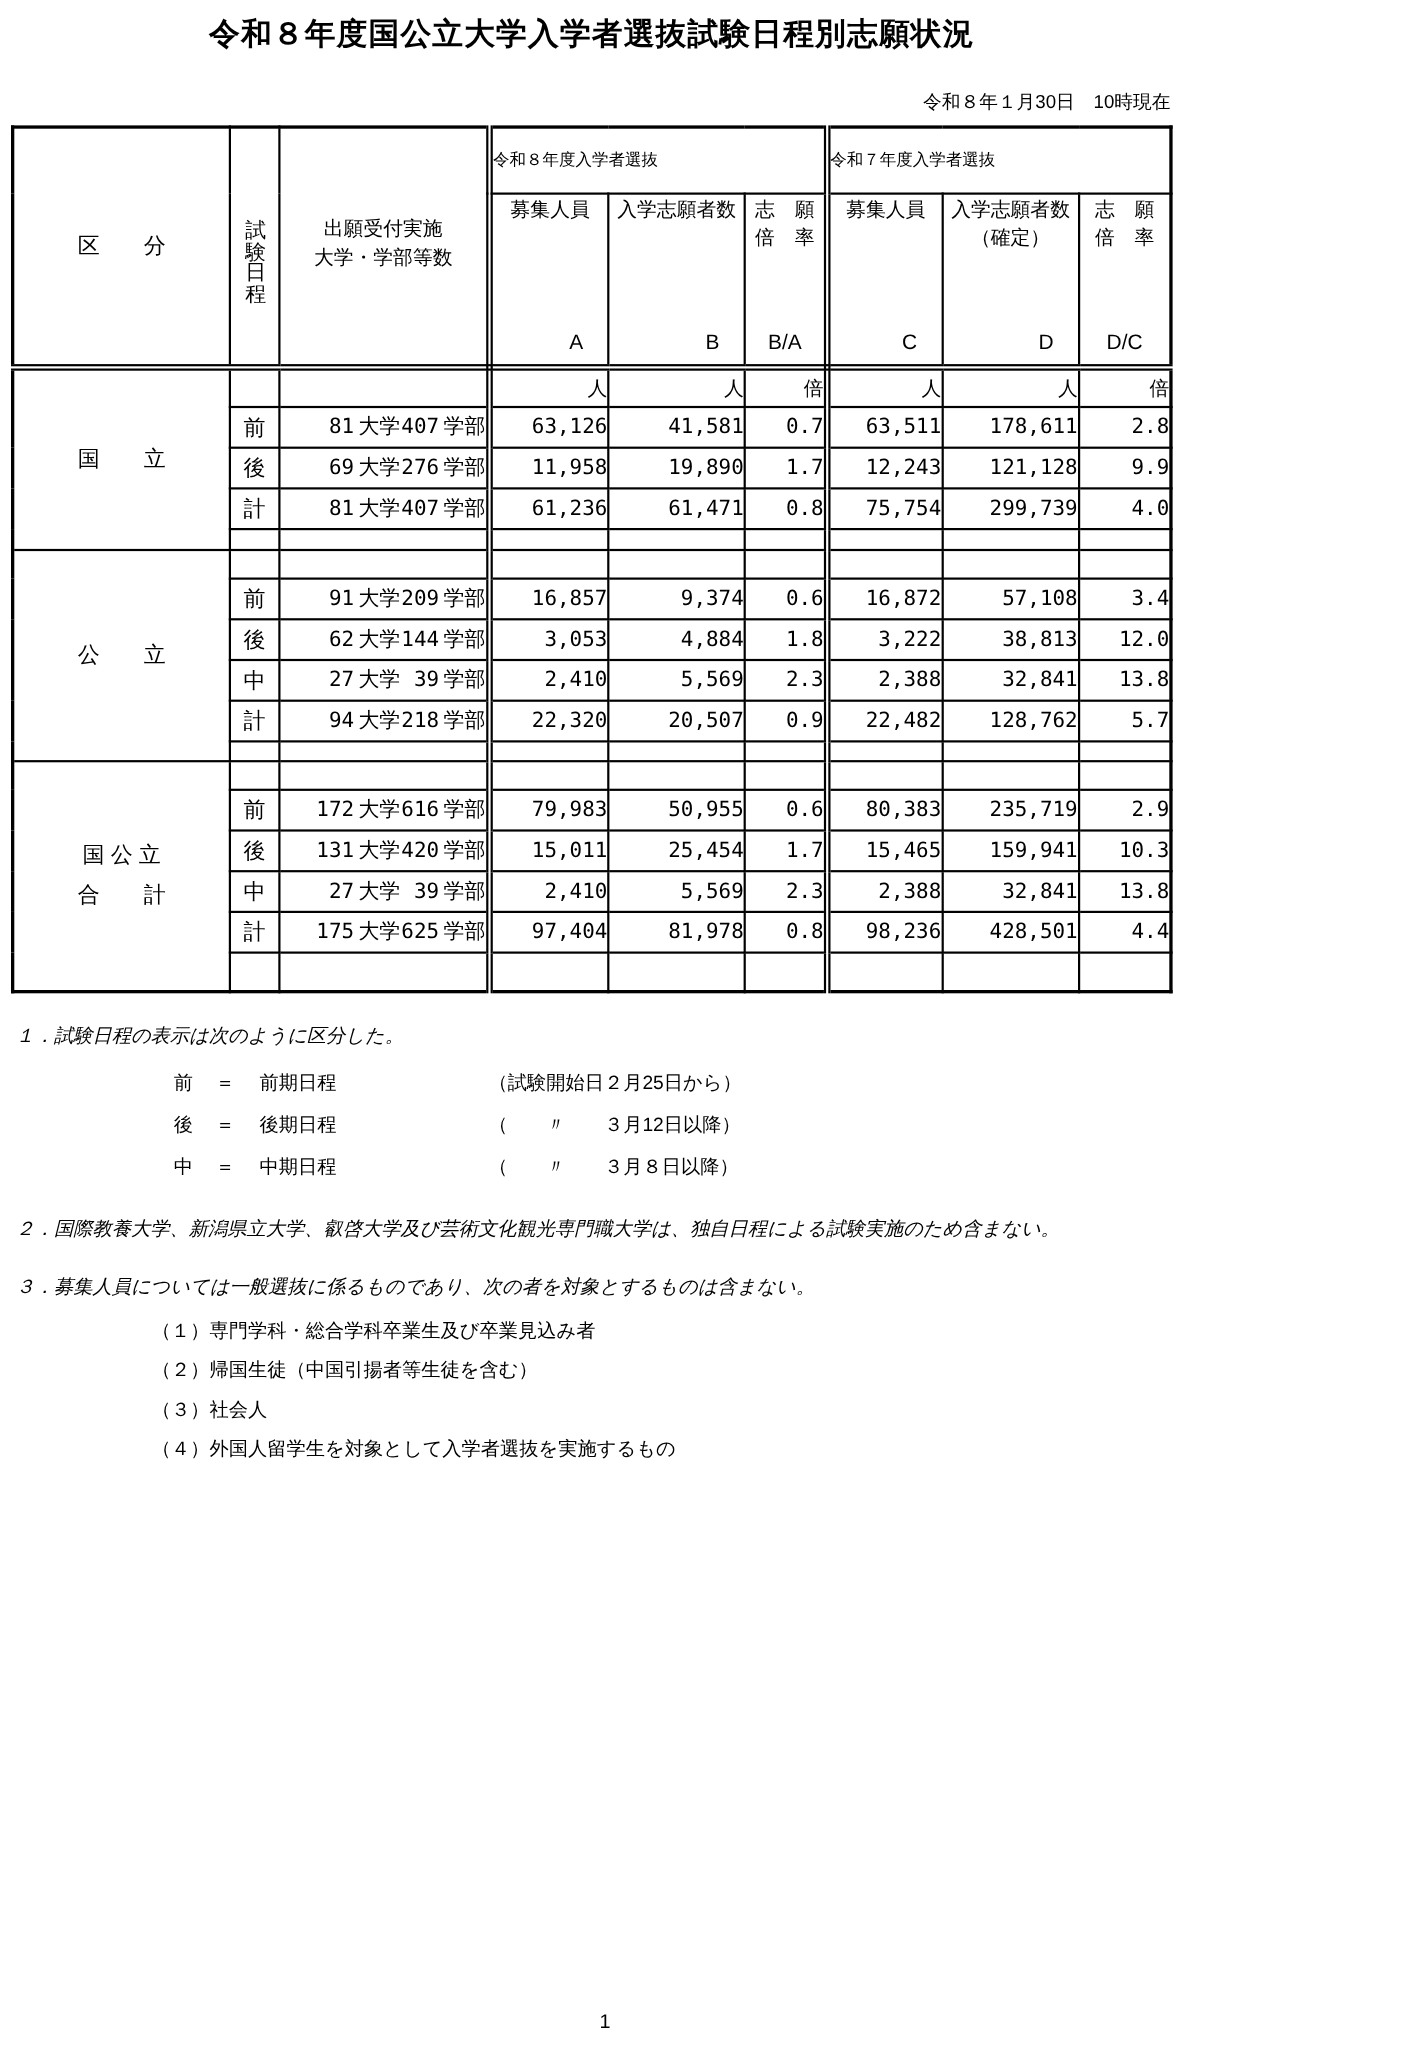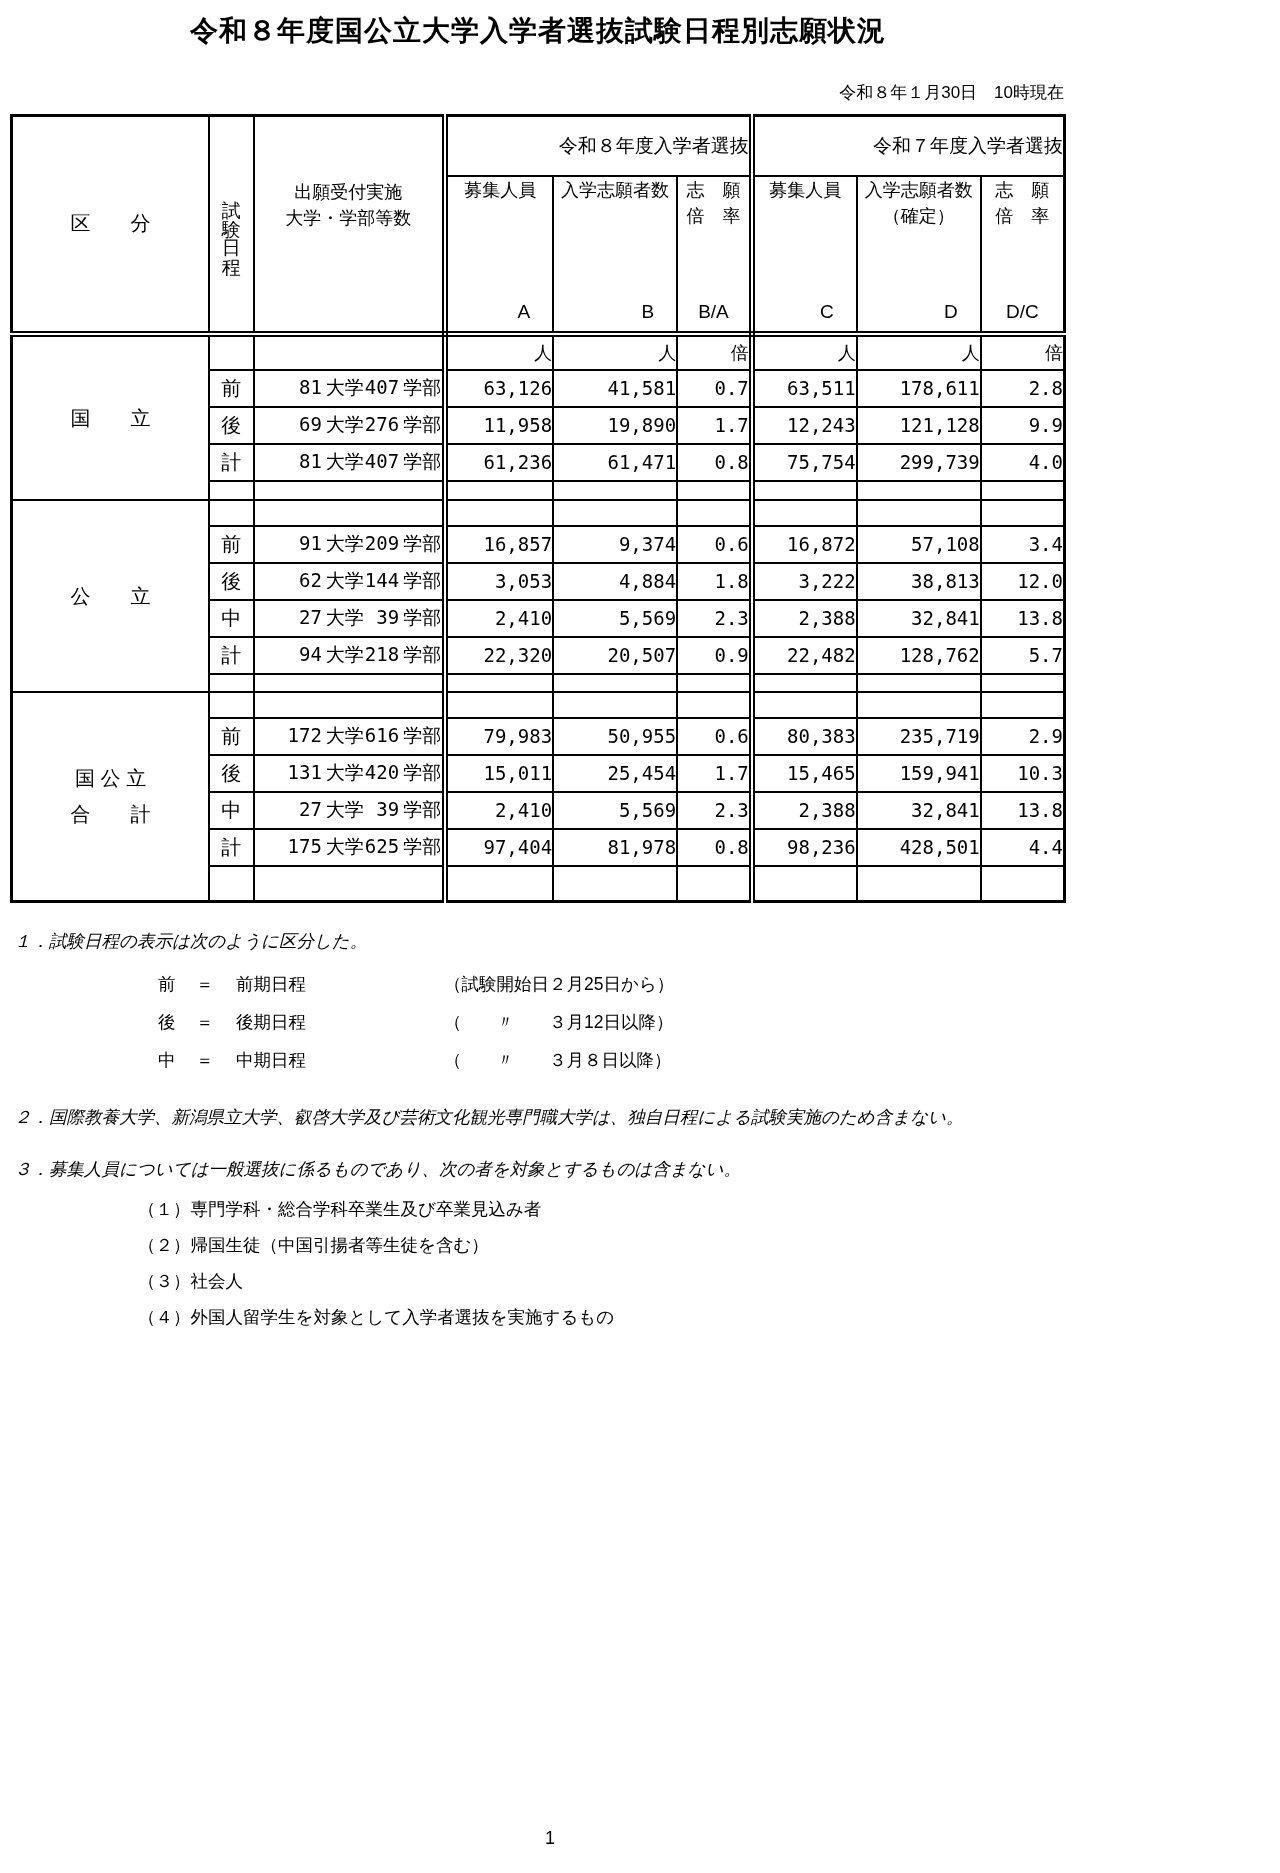--- a/index.html
+++ b/index.html
@@ -17,21 +17,21 @@
   .date-note { text-align:right; font-size:17px; margin:31px 2px 10px 0; }
 
   table.main { border-collapse:collapse; table-layout:fixed; width:1056px; }
   table.main { border:3px solid #000; }
   table.main th, table.main td {
     border:2px solid #000; padding:0; font-weight:normal; overflow:hidden;
   }
   .dvr { border-right:6px double #000 !important; }
   .hdb { border-bottom:6px double #000 !important; }
 
-  .h-group { height:60px; text-align:right; font-size:19px; }
+  .h-group { height:60px; text-align:left; font-size:15px; }
   .h-col   { height:158px; vertical-align:top; position:relative; }
   .h-label { text-align:center; font-size:18px; line-height:26px; }
   .h-letter-r { position:absolute; bottom:8px; right:22px; font-size:19px; }
   .h-letter-c { position:absolute; bottom:8px; left:0; width:100%; text-align:center; font-size:19px; }
   .h-cat  { text-align:center; vertical-align:middle; font-size:20px; }
   .h-sched{ text-align:center; vertical-align:middle; }
   .v-text { writing-mode:vertical-rl; letter-spacing:20px; font-size:19px; display:inline-block; padding-top:6px; }
 
   .c-cat  { text-align:center; vertical-align:middle; font-size:20px; line-height:36px; }
   .c-sched{ text-align:center; font-size:20px; }
@@ -82,21 +82,21 @@
       <col style="width:104px">
         <col style="width:123px">
         <col style="width:83px">
     </colgroup>
 
     <thead>
       <tr>
         <th class="h-cat hdb" rowspan="2">区　　分</th>
         <th class="h-sched hdb" rowspan="2"><span class="v-text">試験日程</span></th>
         <th class="h-col hdb dvr" rowspan="2">
-          <div class="h-label" style="padding-top:62px">
+          <div class="h-label" style="padding-top:78px">
             <div>出願受付実施</div>
             <div>大学・学部等数</div>
           </div>
         </th>
         <th class="h-group dvr" colspan="3">令和８年度入学者選抜</th>
         <th class="h-group" colspan="3">令和７年度入学者選抜</th>
       </tr>
       <tr>
         <th class="h-col hdb">
           <div class="h-label">募集人員</div>

